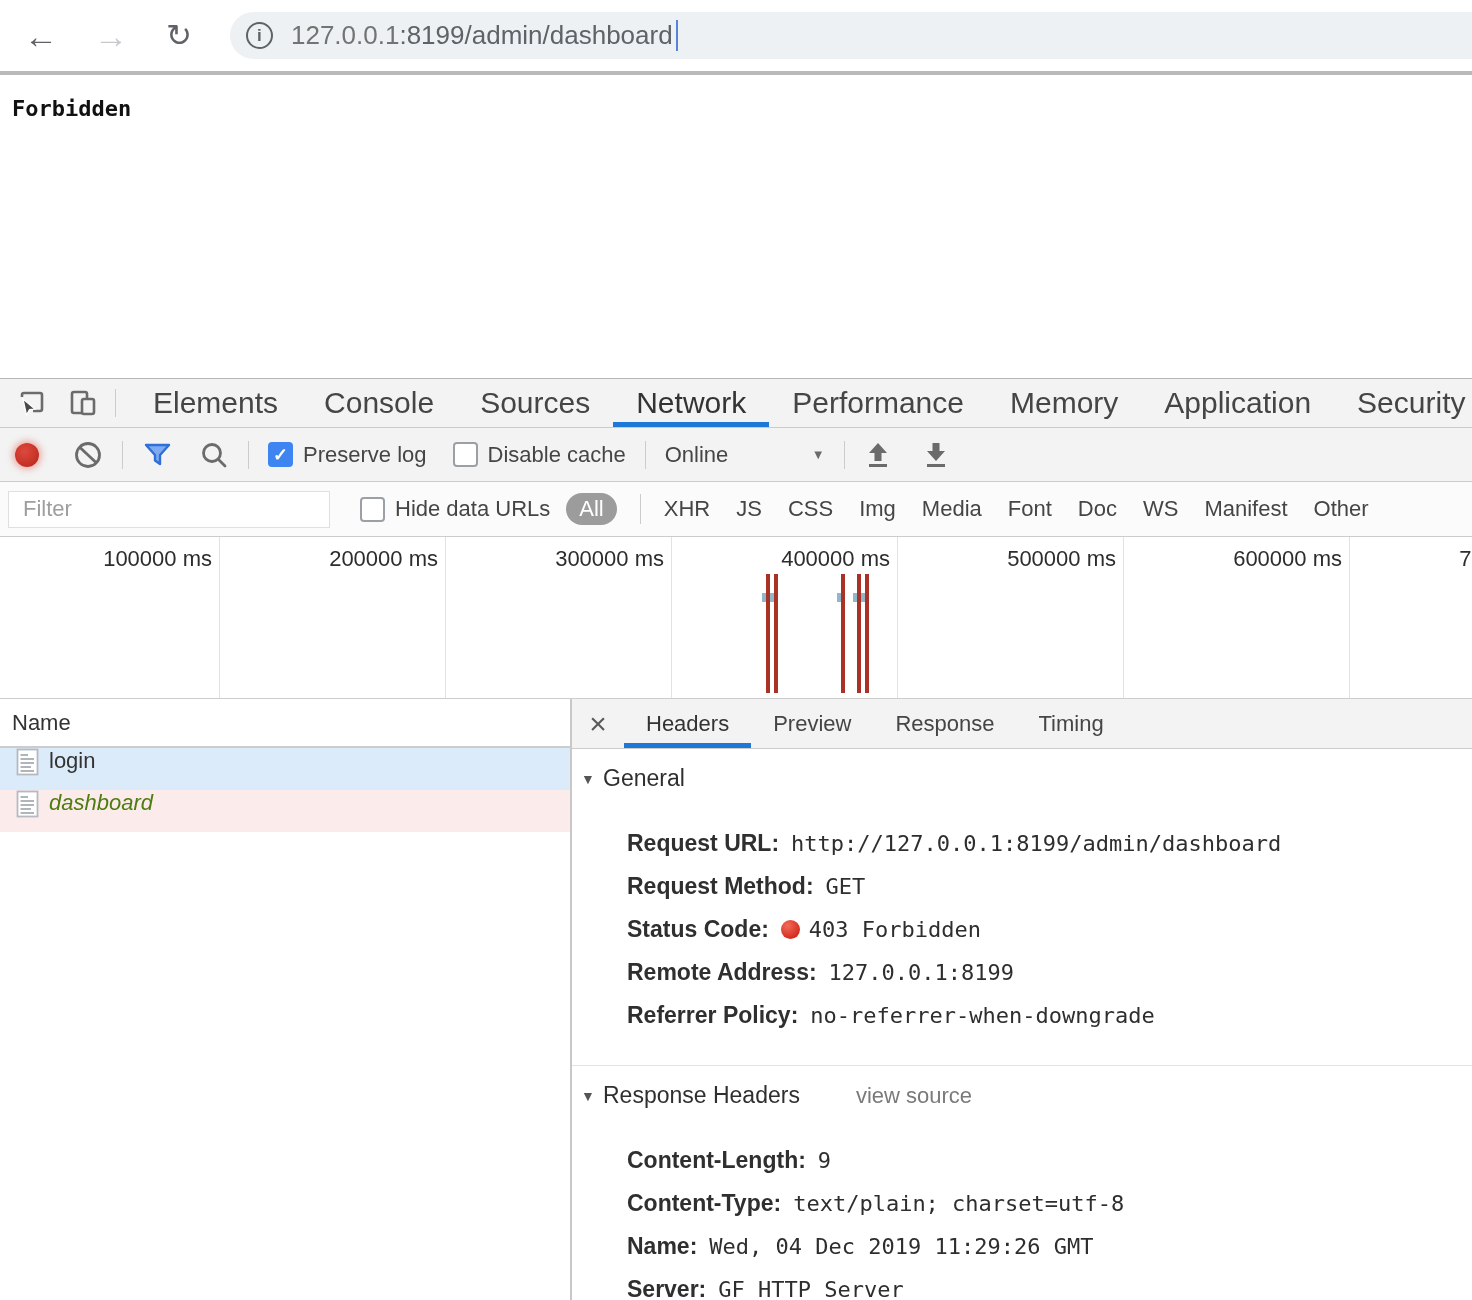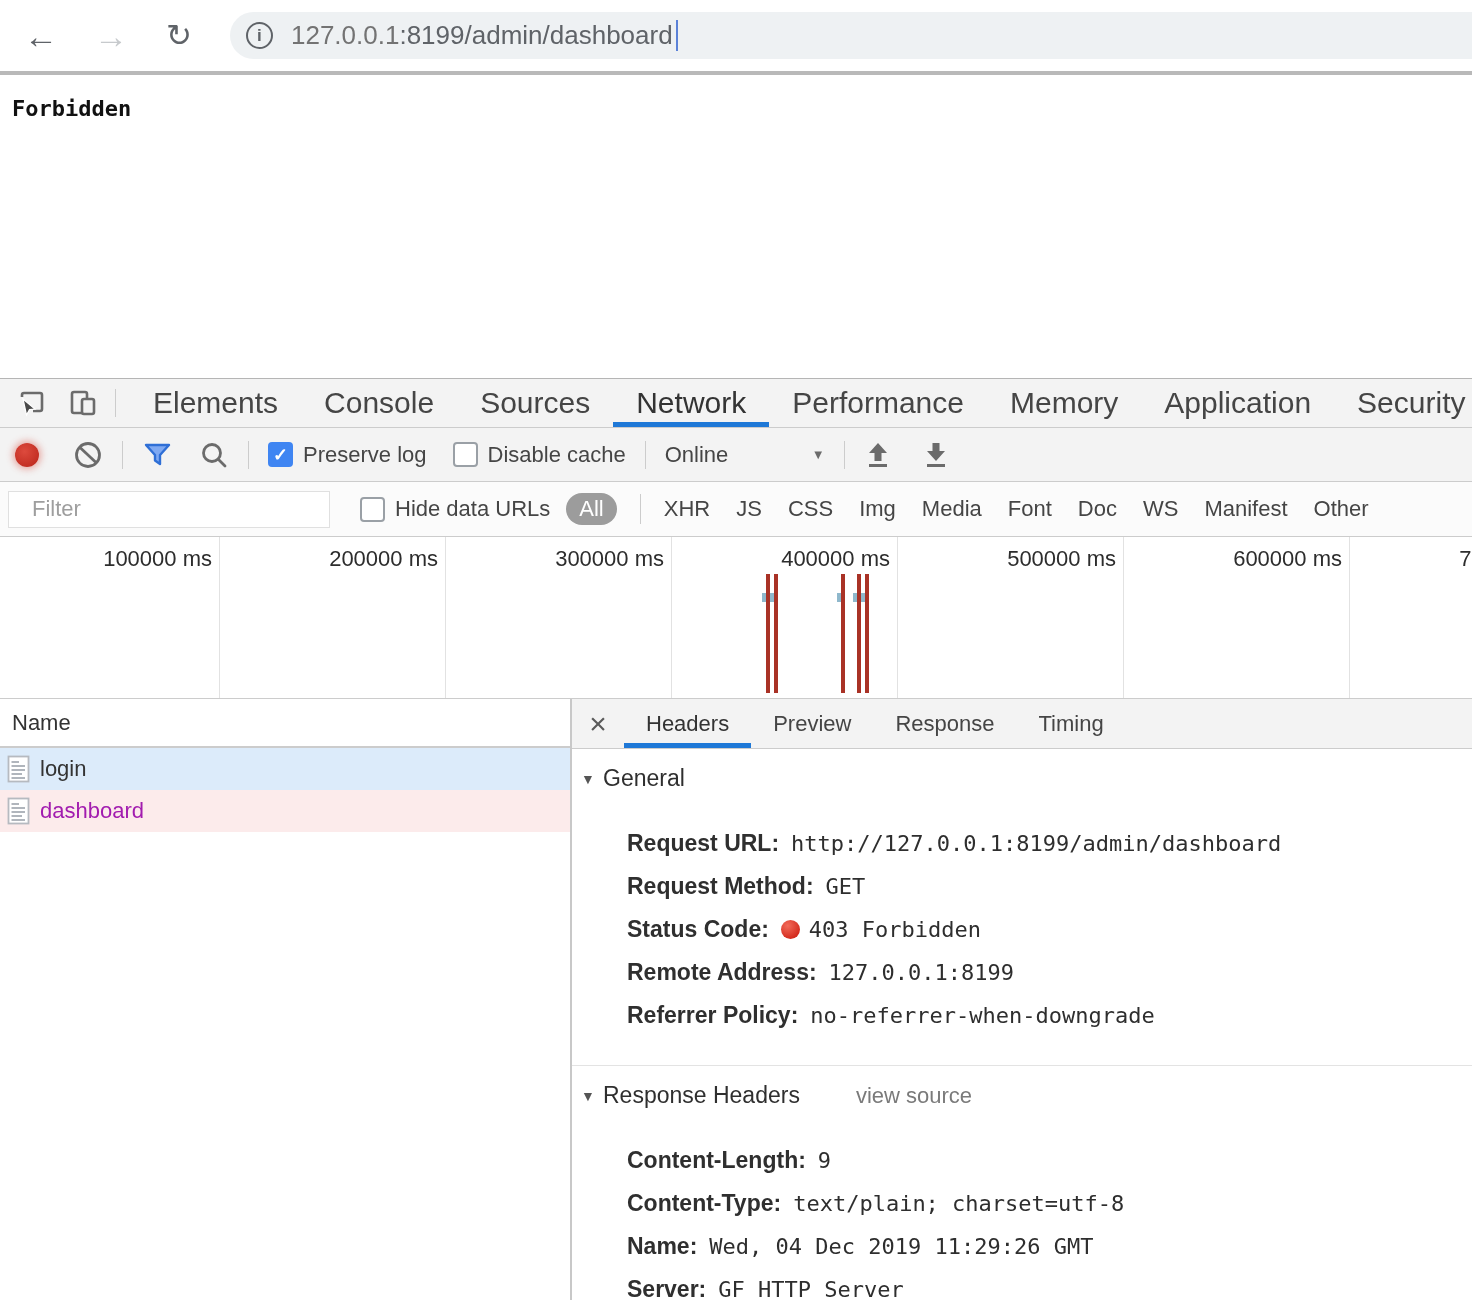--- a/index.html
+++ b/index.html
@@ -71,21 +71,21 @@
   .cb-label { margin-left:10px; white-space:nowrap; }
   .throttle { display:flex; align-items:center; justify-content:space-between; width:160px; }
   .dd-caret { font-size:13px; color:#6b6b6b; }
   
   .dt-filterbar {
     height:55px; background:#fbfbfb; border-bottom:1px solid #ccc;
     display:flex; align-items:center; font-size:22px;
   }
   .filter-input {
     width:322px; height:37px; margin-left:8px; border:1px solid #e0e0e0; background:#fff;
-    font-family:"Liberation Sans", sans-serif; font-size:22px; padding-left:23px; color:#333;
+    font-family:"Liberation Sans", sans-serif; font-size:22px; padding-left:14px; color:#333;
   }
   .filter-input::placeholder { color:#9e9e9e; }
   .dt-filterbar .cb { margin-left:30px; }
   .ftype { margin:0 13px; white-space:nowrap; color:#454545;text-align:right; }
   .ftype.pill {
     background:#9c9c9c; color:#fff; border-radius:17px; padding:3px 13px; margin-left:16px;
   }
   .dt-filterbar .vsep { margin:0 10px; height:30px; }
   
   .dt-overview { position:relative; height:162px; background:#fff; border-bottom:1px solid #ccc; }
@@ -96,24 +96,24 @@
   }
   .ov-bar { position:absolute; top:37px; height:119px; width:4px; background:#a93226; }
   .ov-tick { position:absolute; top:56px; height:9px; width:6px; background:#8fb8cc; }
   
   .dt-bottom { display:flex; height:602px; }
   .requests-pane { width:572px; border-right:2px solid #c8c8c8; background:#fff; }
   .req-header {
     height:49px; line-height:47px; padding-left:12px; font-size:22px; color:#333;
     border-bottom:2px solid #ccc; background:#fff;
   }
-  .req-row { height:42px; display:flex; align-items:center; padding-left:7px; font-size:22px; }
+  .req-row { height:42px; display:flex; align-items:flex-start; padding-left:16px; font-size:22px; }
   .req-row .doc { margin-right:10px; flex:0 0 auto; }
   .req-row.selected { background:#dcebfa; color:#333; }
-  .req-row.error { background:#fcebeb; color:#a21caf; }
+  .req-row.error { background:#fcebeb; color:#4d7c0f;font-style:italic; }
   
   .details-pane { flex:1; background:#fff; display:flex; flex-direction:column; overflow:hidden; }
   .det-tabs {
     height:50px; background:#f3f3f3; border-bottom:1px solid #ccc;
     display:flex; align-items:stretch; font-size:22px; flex:0 0 auto;
   }
   .det-close {
     width:52px; display:flex; align-items:center; justify-content:center;
     font-size:30px; color:#5a5a5a;
   }

